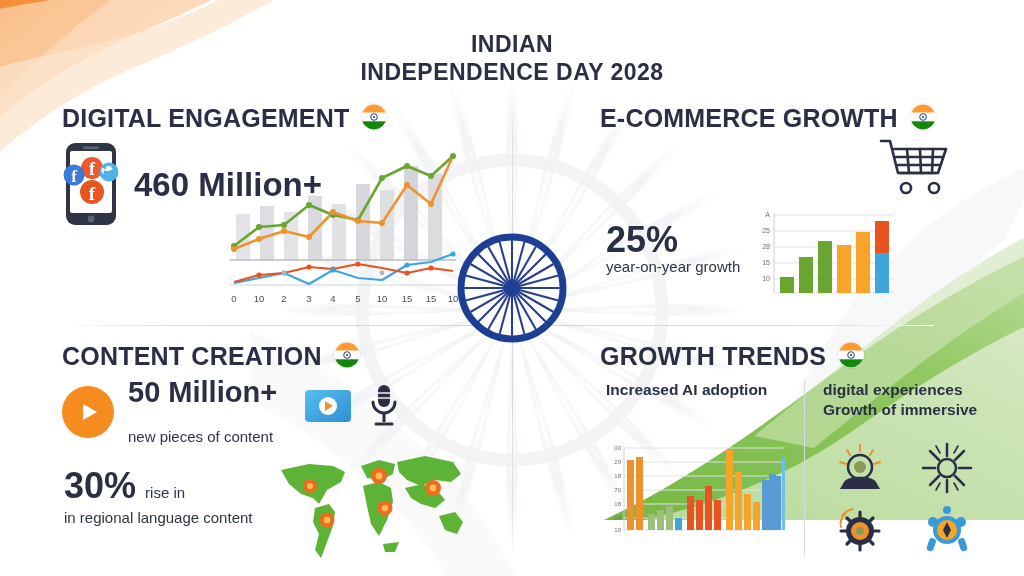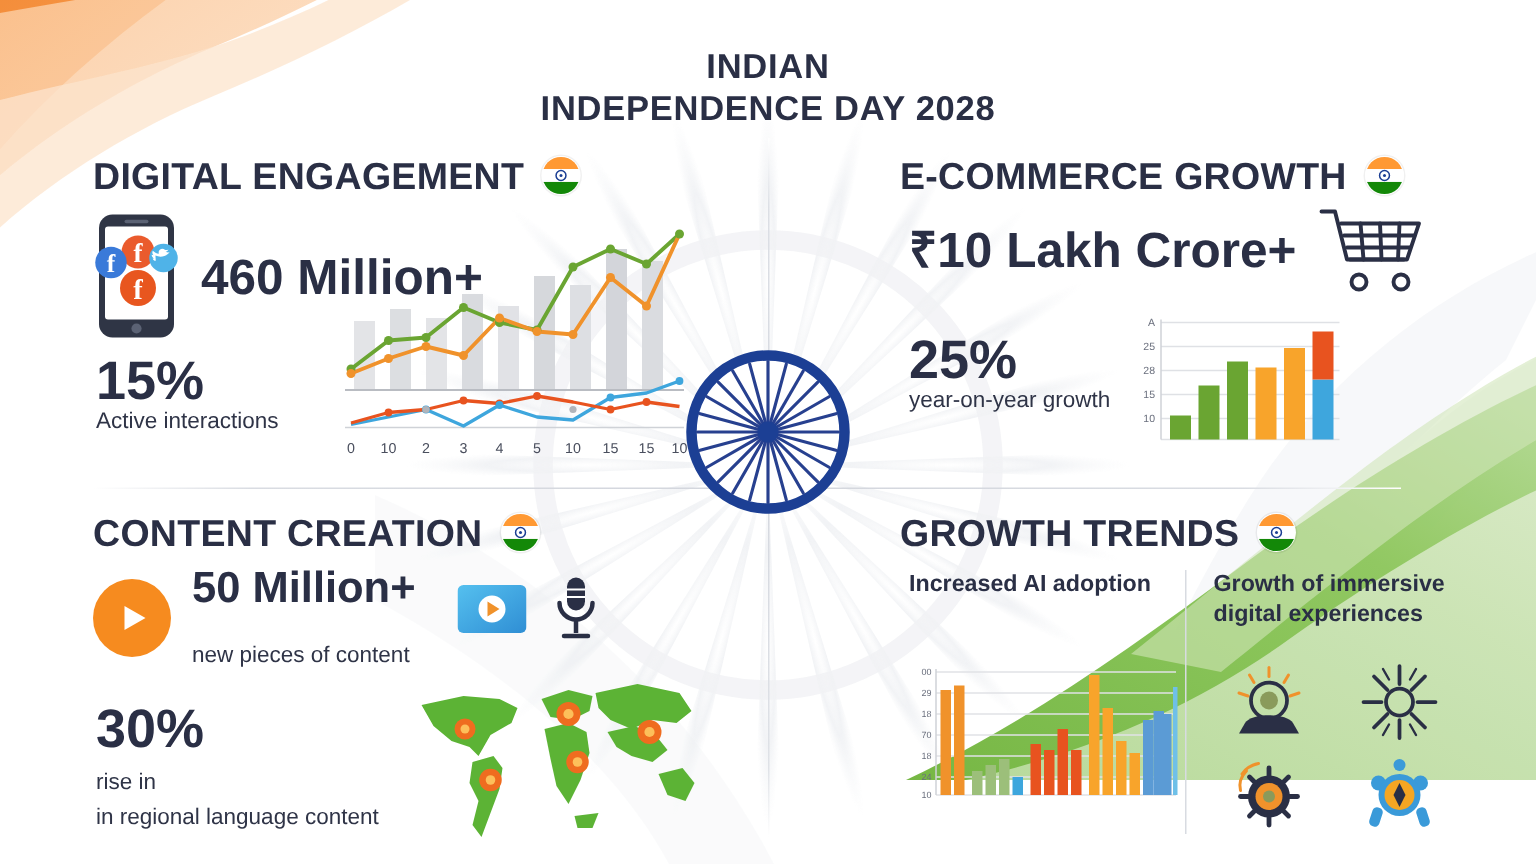--- a/index.html
+++ b/index.html
@@ -61,21 +61,21 @@
   .tr-chart { position:absolute; left:150px; top:105px; width:145px; height:92px; }
   .tr-pct { position:absolute; left:6px; top:118px; }
 
   
   .bl-row { position:absolute; left:0; top:36px; display:flex; align-items:center; gap:14px; }
   .bl-icons { position:absolute; left:243px; top:42px; display:flex; align-items:center; gap:18px; }
   .bl-pct { position:absolute; left:2px; top:126px; }
   .bl-map { position:absolute; left:213px; top:104px; width:195px; height:118px; }
 
   
-  .br-cols { position:absolute; left:6px; top:38px; display:flex; gap:4px; width:394px; }
+  .br-cols { position:absolute; left:6px; top:38px; display:flex; gap:18px; width:394px; }
   .br-colA { width:180px; }
   .br-colB { width:180px; padding-left:18px; border-left:1px solid #d8dbe1; }
   .br-capt { font-weight:bold; font-size:15.5px; line-height:1.3; color:#2a2f45; }
   .br-chart { margin-top:42px; width:180px; height:96px; }
   .br-icons { margin-top:22px; display:grid; grid-template-columns:1fr 1fr; gap:10px 14px;
     justify-items:center; align-items:center; }
 
   .play-badge { width:52px; height:52px; border-radius:50%; background:#f68b1f;
     display:flex; align-items:center; justify-content:center; flex:none; }
   .phone { width:58px; height:84px; flex:none; }
@@ -358,24 +358,20 @@
         <text x="87" y="160">3</text>
           <text x="111" y="160">4</text>
           <text x="136" y="160">5</text>
         <text x="160" y="160">10</text>
           <text x="185" y="160">15</text>
           <text x="209" y="160">15</text>
           <text x="231" y="160">10</text>
       </g>
     </svg>
 
-    <div class="tl-pct">
-      <div class="pct">15%</div>
-      <div class="sub">Active interactions</div>
-    </div>
   </div>
 
   <div class="quad q-tr">
     <div class="q-head">
       <div class="q-title">E-COMMERCE GROWTH</div>
       <div class="flag-badge">
         <svg viewBox="0 0 26 26">
             <circle cx="13" cy="13" r="13" fill="#fff"></circle>
           <clipPath id="fcB">
               <circle cx="13" cy="13" r="12.4"></circle>
@@ -384,21 +380,20 @@
             <rect x="0" y="0" width="26" height="8.7" fill="#FF9933"></rect>
             <rect x="0" y="8.7" width="26" height="8.6" fill="#ffffff"></rect>
             <rect x="0" y="17.3" width="26" height="8.7" fill="#138808"></rect>
             <circle cx="13" cy="13" r="3.3" fill="none" stroke="#1C3F94" stroke-width="1"></circle>
             <circle cx="13" cy="13" r="1" fill="#1C3F94"></circle>
           </g>
           </svg>
       </div>
     </div>
 
-    <div class="tr-stat big-stat">₹10 Lakh Crore+</div>
 
     <svg class="tr-cart" viewBox="0 0 72 62">
       <g fill="none" stroke="#2a2f45" stroke-width="2.6" stroke-linecap="round" stroke-linejoin="round">
         <path d="M3 5h9l8 32h38"></path>
         <path d="M16 13h52l-8 24H22"></path>
         <line x1="29" y1="13" x2="31" y2="37"></line>
         <line x1="42" y1="13" x2="43" y2="37"></line>
         <line x1="55" y1="13" x2="54" y2="37"></line>
         <line x1="18" y1="21" x2="65" y2="21"></line>
         <line x1="20" y1="29" x2="62" y2="29"></line>
@@ -491,21 +486,21 @@
         <line x1="15" y1="29" x2="15" y2="38" stroke="#2a2f45" stroke-width="3"></line>
         <line x1="7" y1="40" x2="23" y2="40" stroke="#2a2f45" stroke-width="3" stroke-linecap="round"></line>
         <g stroke="#ffffff" stroke-width="1.4">
             <line x1="9" y1="9" x2="21" y2="9"></line>
             <line x1="9" y1="14" x2="21" y2="14"></line>
           </g>
       </svg>
     </div>
 
     <div class="bl-pct">
-      <div style="display:flex; align-items:baseline; gap:9px;flex-direction:column;">
+      <div style="display:flex; align-items:baseline; gap:9px;">
         <div class="pct">30%</div>
         <div class="sub">rise in</div>
       </div>
       <div class="sub" style="margin-top:5px">in regional language content</div>
     </div>
 
     <svg class="bl-map" viewBox="0 0 195 118">
       <g fill="#5cb335">
         <path d="M6 24 L34 18 L58 20 L70 26 L66 36 L52 44 L44 58 L38 52 L26 48 L14 38 Z"></path>
         <path d="M40 62 L54 58 L60 66 L58 80 L52 96 L46 112 L40 104 L44 88 L38 76 Z"></path>
@@ -595,22 +590,22 @@
             <rect x="156" y="38" width="7" height="50" fill="#5B9BD5"></rect>
             <rect x="163" y="32" width="7" height="56" fill="#5B9BD5"></rect>
             <rect x="170" y="34" width="5" height="54" fill="#5B9BD5"></rect>
             <rect x="176" y="16" width="3" height="72" fill="#6FC0E8"></rect>
           </g>
         </svg>
       </div>
 
       <div class="br-colB">
         <div class="br-capt">
+          <div>digital experiences</div>
           <div>Growth of immersive</div>
-          <div>digital experiences</div>
         </div>
 
         <div class="br-icons">
           <svg width="52" height="52" viewBox="0 0 52 52">
             <g stroke="#f0922b" stroke-width="2" stroke-linecap="round">
               <line x1="26" y1="3" x2="26" y2="9"></line>
                 <line x1="13" y1="8" x2="16" y2="13"></line>
               <line x1="39" y1="8" x2="36" y2="13"></line>
                 <line x1="6" y1="20" x2="12" y2="22"></line>
               <line x1="46" y1="20" x2="40" y2="22"></line>

